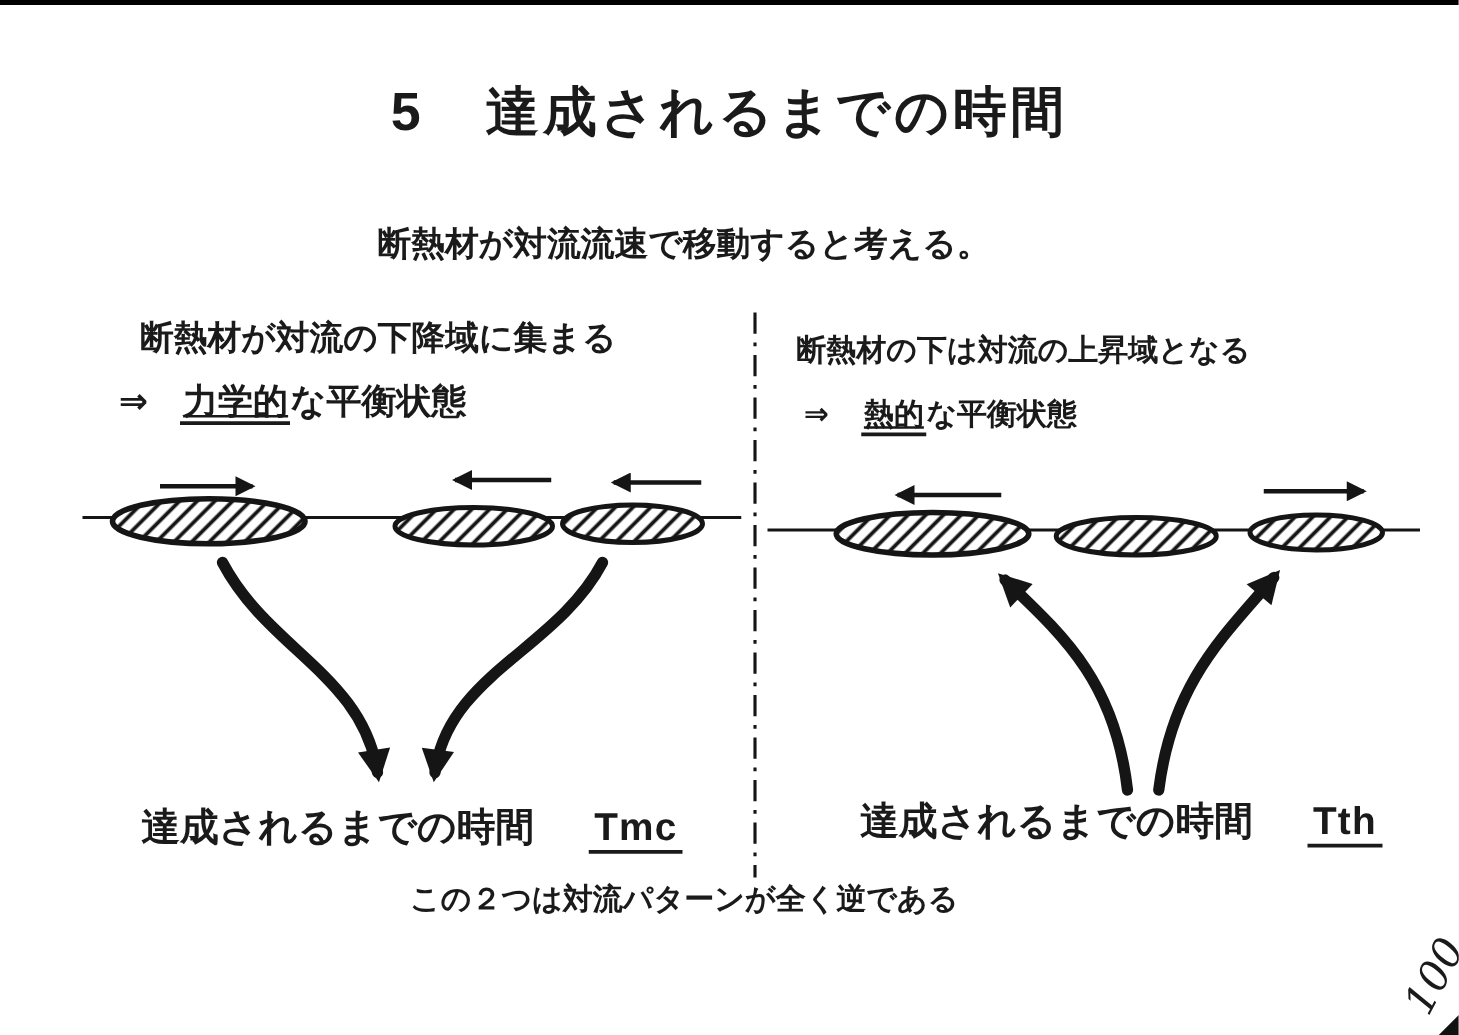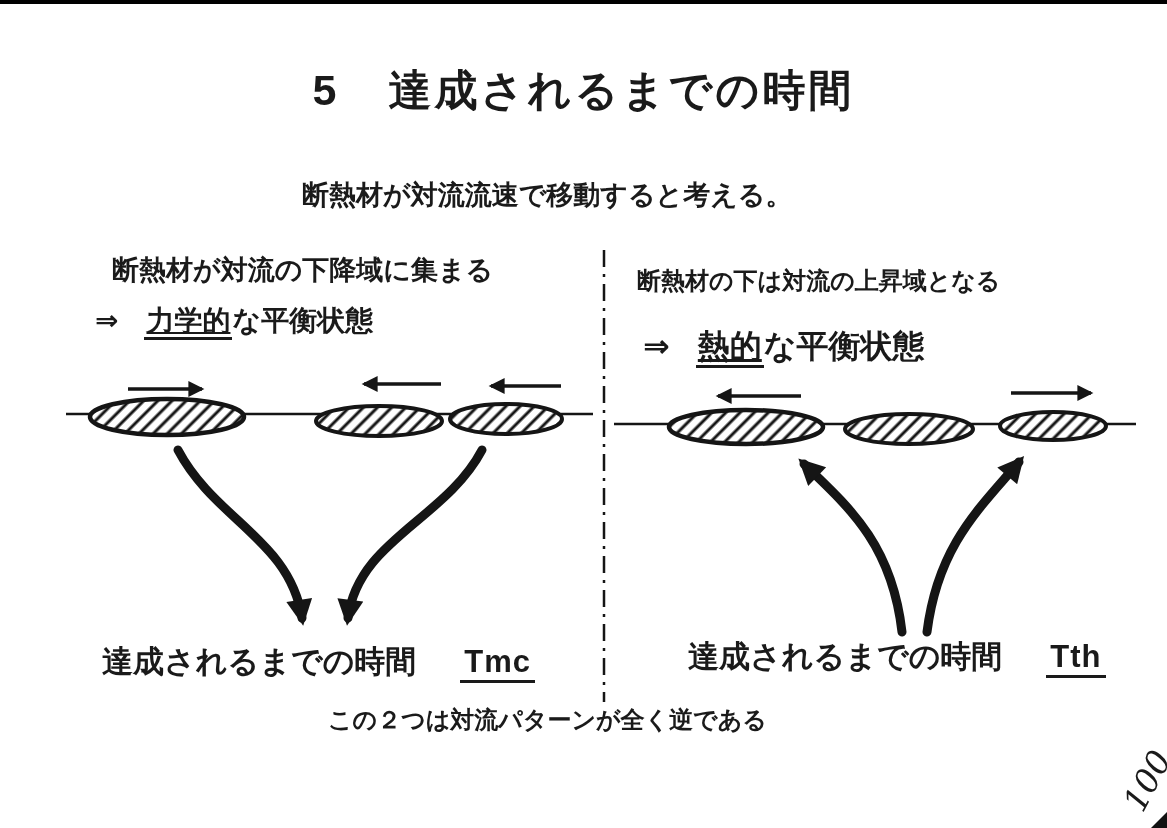--- a/index.html
+++ b/index.html
@@ -16,24 +16,24 @@
     position:absolute; right:0; bottom:0; width:0; height:0;
     border-left:16px solid transparent; border-bottom:16px solid #111;
   }
   .t { position:absolute; white-space:nowrap; line-height:1.15; }
   .title-row { top:66px; left:0; width:100%; text-align:center; font-size:43px; letter-spacing:3px; }
   .title-row .num { margin-right:52px; letter-spacing:0; }
   .subtitle { top:180px; left:302px; font-size:27px; }
   .lh { top:255px; left:112px; font-size:27px; }
   .ll2 { top:305px; left:95px; font-size:28px; }
   .rh { top:267px; left:637px; font-size:24px; }
-  .rl2 { top:328px; left:643px; font-size:32px;text-align:right; }
+  .rl2 { top:318px; left:643px; font-size:24px;text-align:right; }
   .state { margin-left:26px; }
   .u { border-bottom:3px solid currentColor; padding:0 2px 1px 2px;text-decoration:underline; }
-  .cap-left { top:644px; left:102px; font-size:31px; }
+  .cap-left { top:644px; left:113px; font-size:31px; }
   .cap-right { top:639px; left:688px; font-size:31px; }
   .timeval { margin-left:44px; border-bottom:3px solid currentColor; padding:0 4px 1px 4px; letter-spacing:1px; }
   .footer { top:706px; left:300px; font-size:24px;margin-left:28px; }
   .pagenum {
     top:762px; left:1116px; font-size:33px; font-weight:normal; font-style:italic;
     font-family:"DejaVu Serif","Liberation Serif",serif;
     transform:rotate(-62deg); transform-origin:center;
   }
   svg.canvas { position:absolute; top:0; left:0; z-index:1; }
   .txt { z-index:2; }

